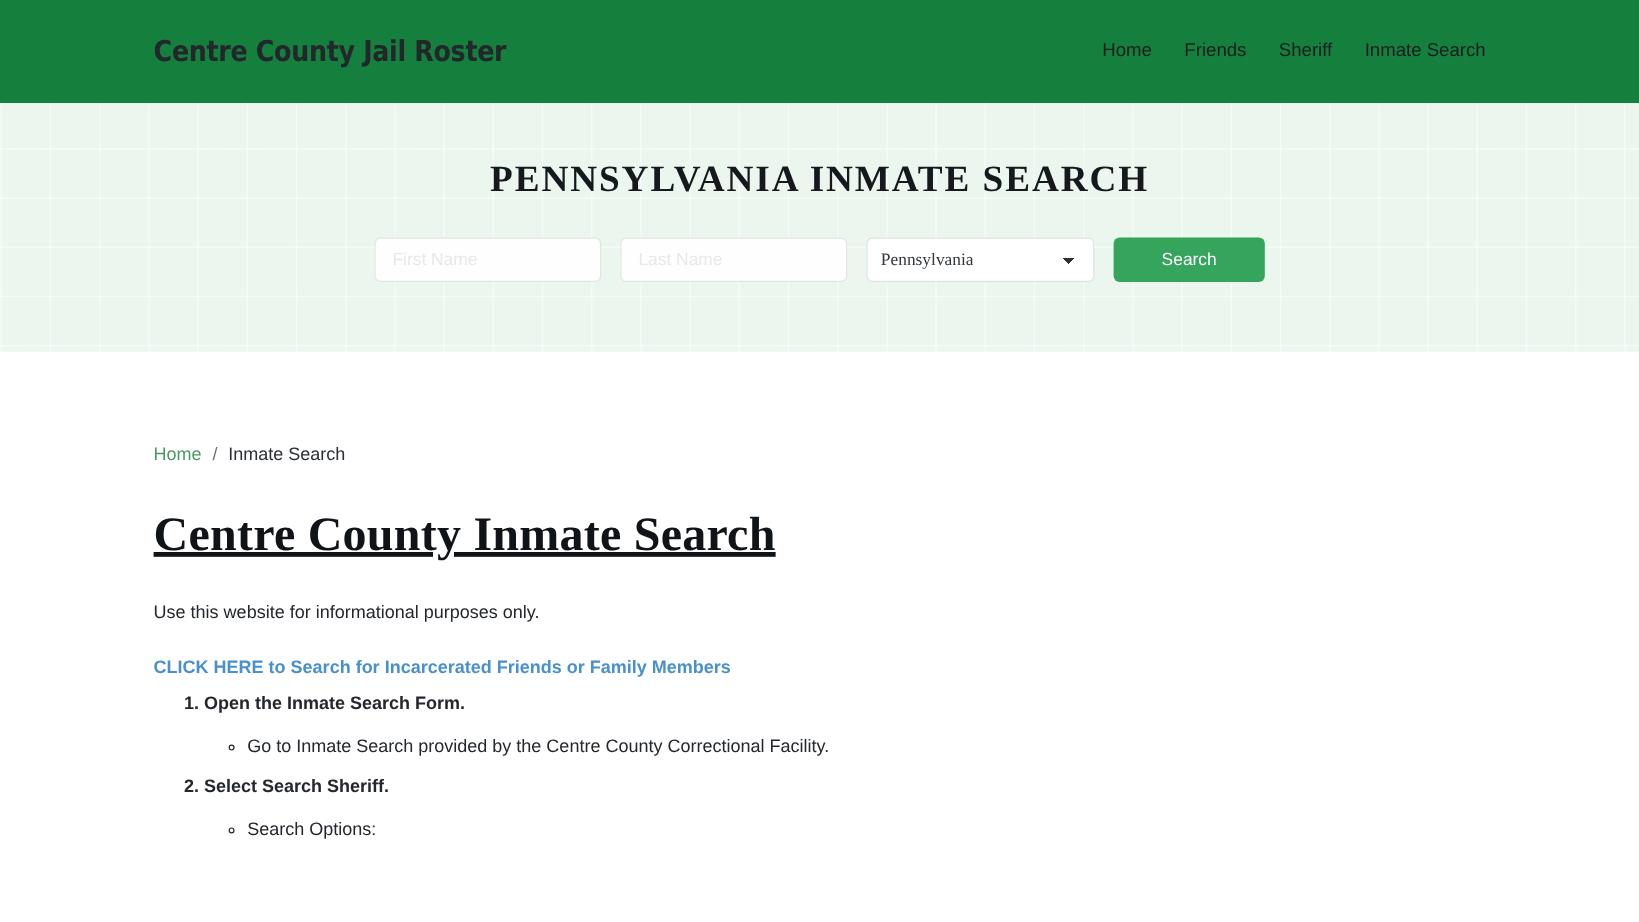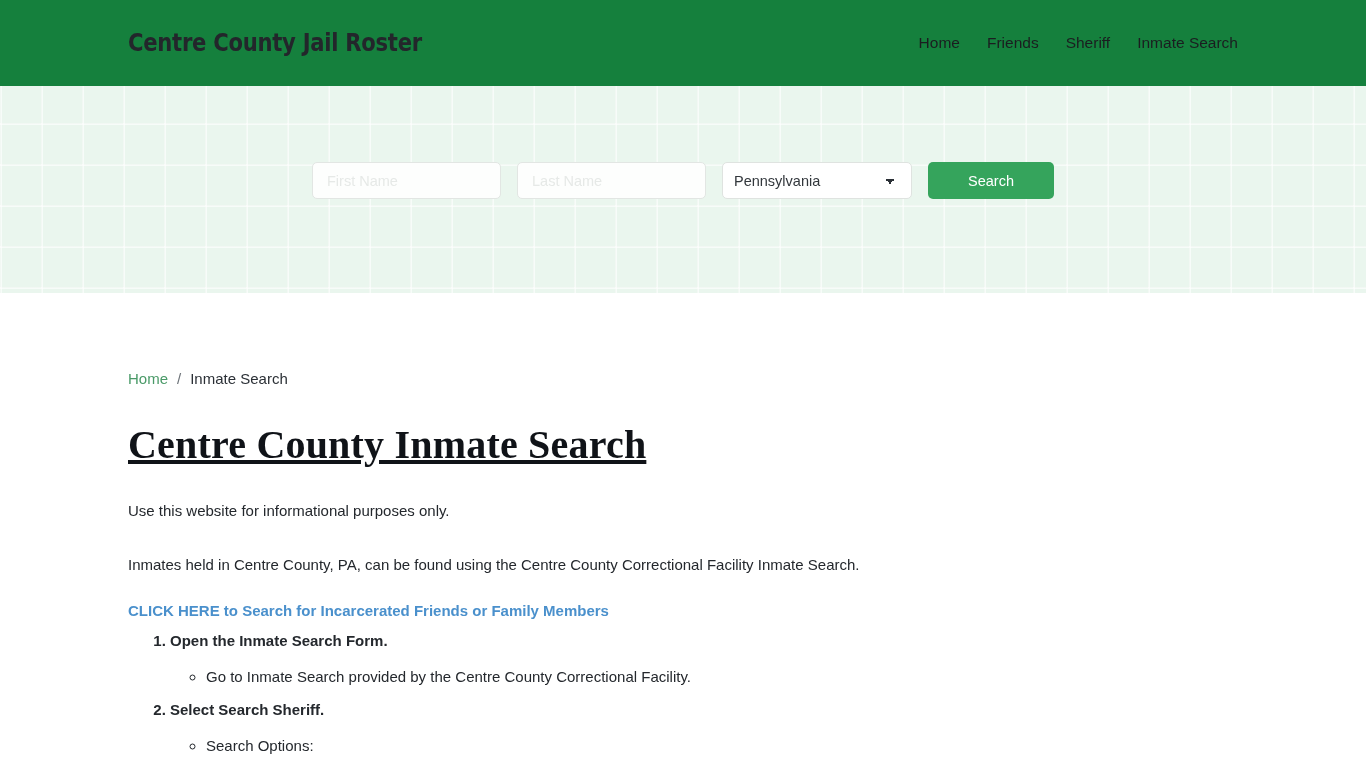--- a/index.html
+++ b/index.html
@@ -89,21 +89,21 @@
   .text-input::placeholder { color: #e6e9e7; }
   .state-select {
     width: 190px;
     height: 37px;
     border: 1px solid #dfe3e0;
     border-radius: 5px;
     background: #ffffff;
     padding: 2px 11px;
     font-size: 14.5px;
     color: #32373c;
-    font-family: Liberation Sans, sans-serif;
+    font-family: Liberation Serif, serif;
     outline: none;
     appearance: none;
     -webkit-appearance: none;
     background-image:
       linear-gradient(45deg, transparent 50%, #2b3036 50%),
       linear-gradient(135deg, #2b3036 50%, transparent 50%);
     background-position:
       calc(100% - 21px) 16px,
       calc(100% - 16px) 16px;
     background-size: 5px 5px, 5px 5px;
@@ -190,20 +190,21 @@
   <div class="brand">Centre County Jail Roster</div>
   <nav class="main-nav">
     <a class="nav-link" href="#">Home</a>
     <a class="nav-link" href="#">Friends</a>
     <a class="nav-link" href="#">Sheriff</a>
     <a class="nav-link" href="#">Inmate Search</a>
   </nav>
 </header>
 
 <section class="hero">
+  <h1 class="hero-title">PENNSYLVANIA INMATE SEARCH</h1>
   <form class="search-form">
     <input class="text-input" type="text" placeholder="First Name" style="">
     <input class="text-input" type="text" placeholder="Last Name" style="">
     <select class="state-select">
       <option>Pennsylvania</option>
     </select>
     <button class="search-button" type="submit">Search</button>
   </form>
 </section>
 
@@ -211,21 +212,20 @@
 
   <div class="breadcrumb">
     <a class="breadcrumb-link" href="#">Home</a>
     <span class="breadcrumb-sep">/</span>
     <span class="breadcrumb-current">Inmate Search</span>
   </div>
 
   <h2 class="page-title">Centre County Inmate Search</h2>
 
   <p class="body-text">Use this website for informational purposes only.</p>
-  <p class="body-text">Inmates held in Centre County, PA, can be found using the Centre County Correctional Facility Inmate Search.</p>
 
   <a class="cta-link" href="#">CLICK HERE to Search for Incarcerated Friends or Family Members</a>
 
   <ol class="steps">
     <li>
       <span>Open the Inmate Search Form.</span>
       <ul class="sub-list">
         <li>Go to Inmate Search provided by the Centre County Correctional Facility.</li>
       </ul>
     </li>

